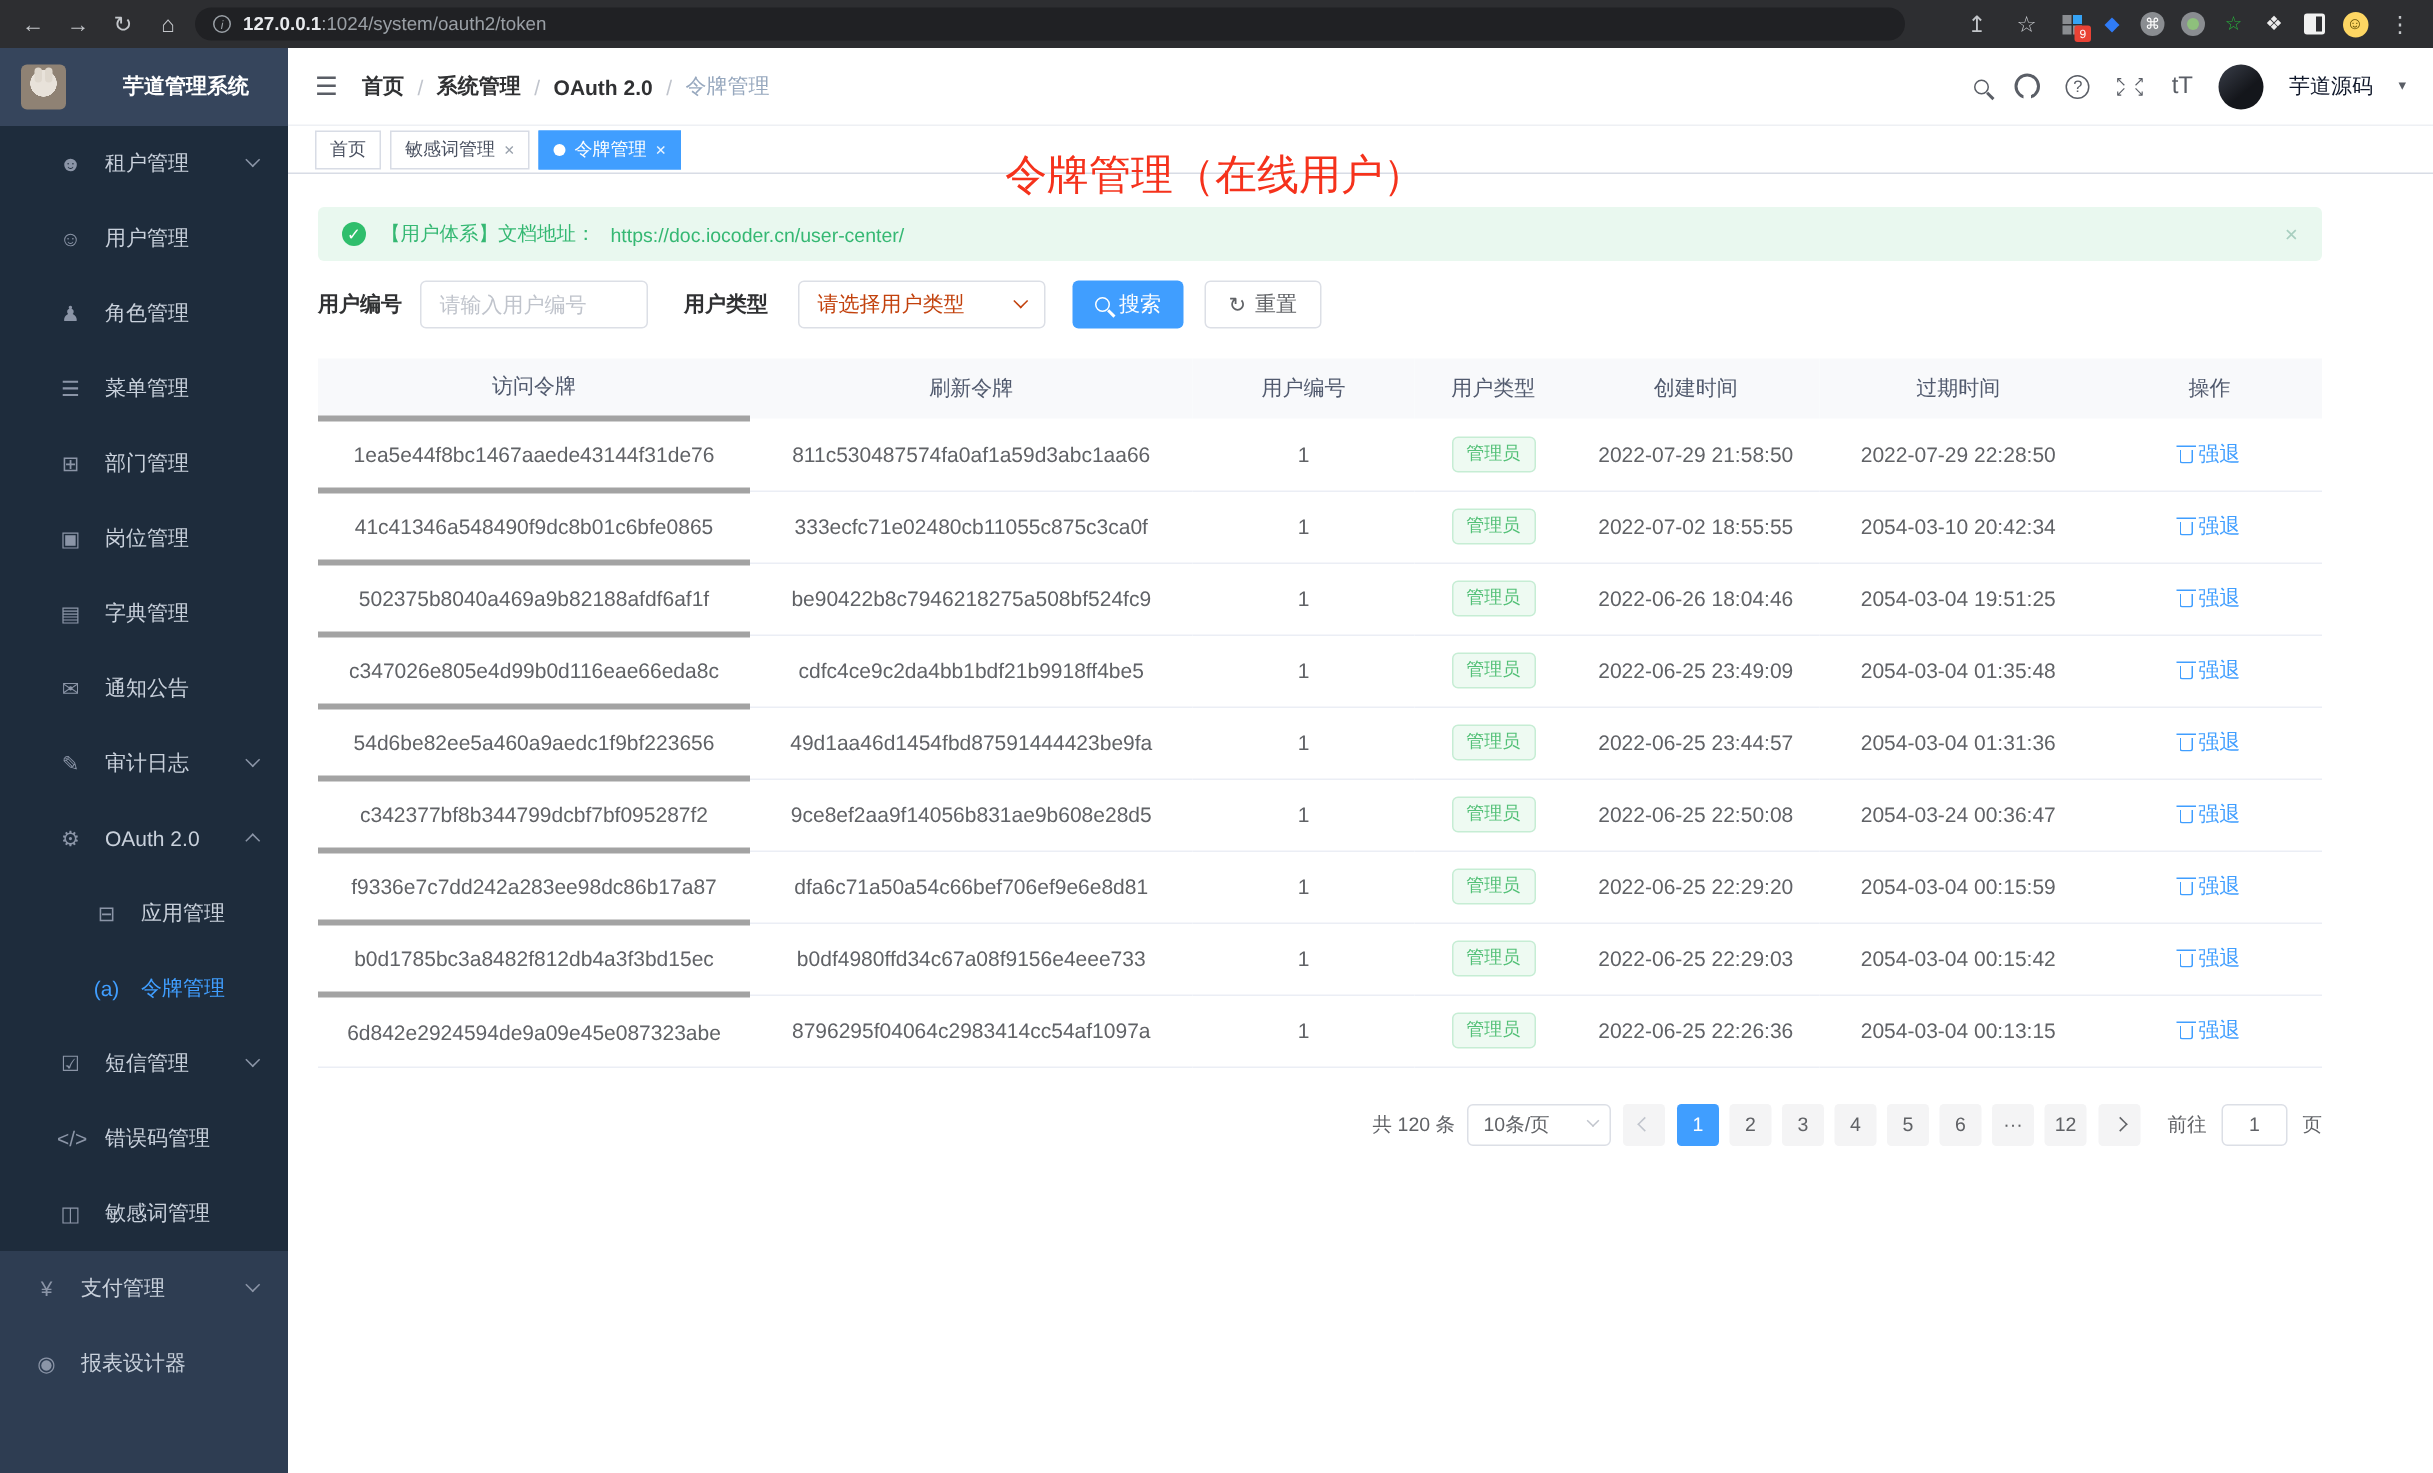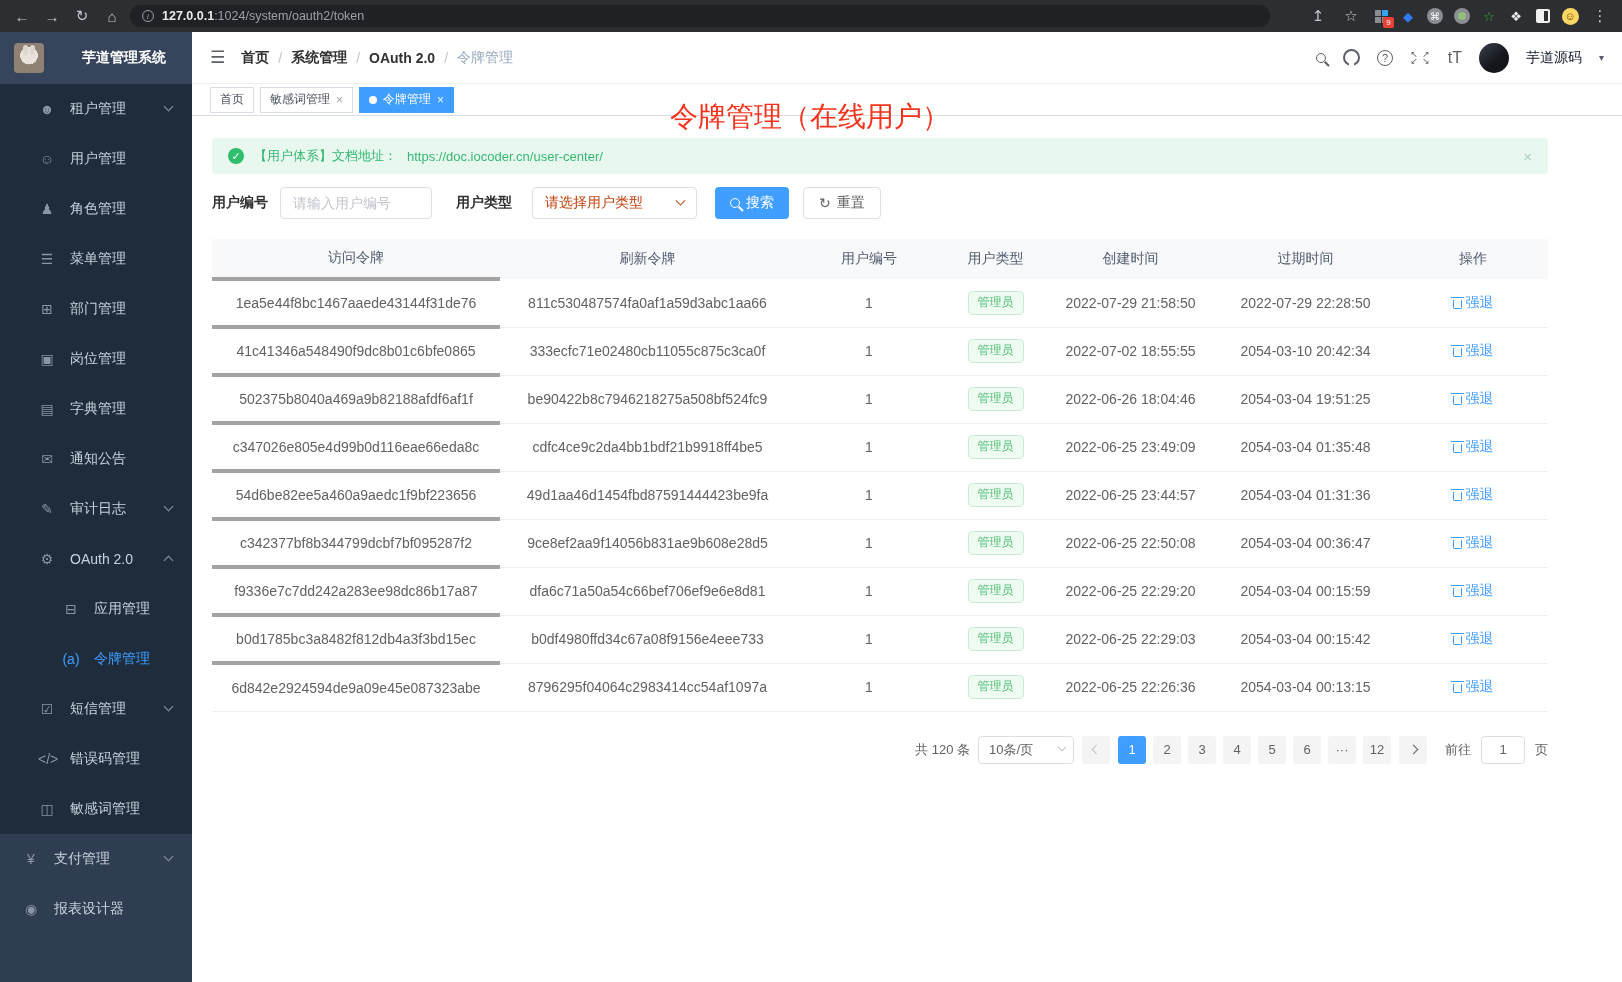--- a/index.html
+++ b/index.html
@@ -421,21 +421,21 @@
                   <span class="trash"></span>
                   <span>强退</span>
                 </a></td>
             </tr>
             <tr>
               <td>c342377bf8b344799dcbf7bf095287f2</td>
               <td>9ce8ef2aa9f14056b831ae9b608e28d5</td>
               <td>1</td>
               <td><span class="badge">管理员</span></td>
               <td>2022-06-25 22:50:08</td>
-              <td>2054-03-04 00:36:47</td>
+              <td>2054-03-24 00:36:47</td>
               <td><a class="act-link">
                   <span class="trash"></span>
                   <span>强退</span>
                 </a></td>
             </tr>
             <tr>
               <td>f9336e7c7dd242a283ee98dc86b17a87</td>
               <td>dfa6c71a50a54c66bef706ef9e6e8d81</td>
               <td>1</td>
               <td><span class="badge">管理员</span></td>

